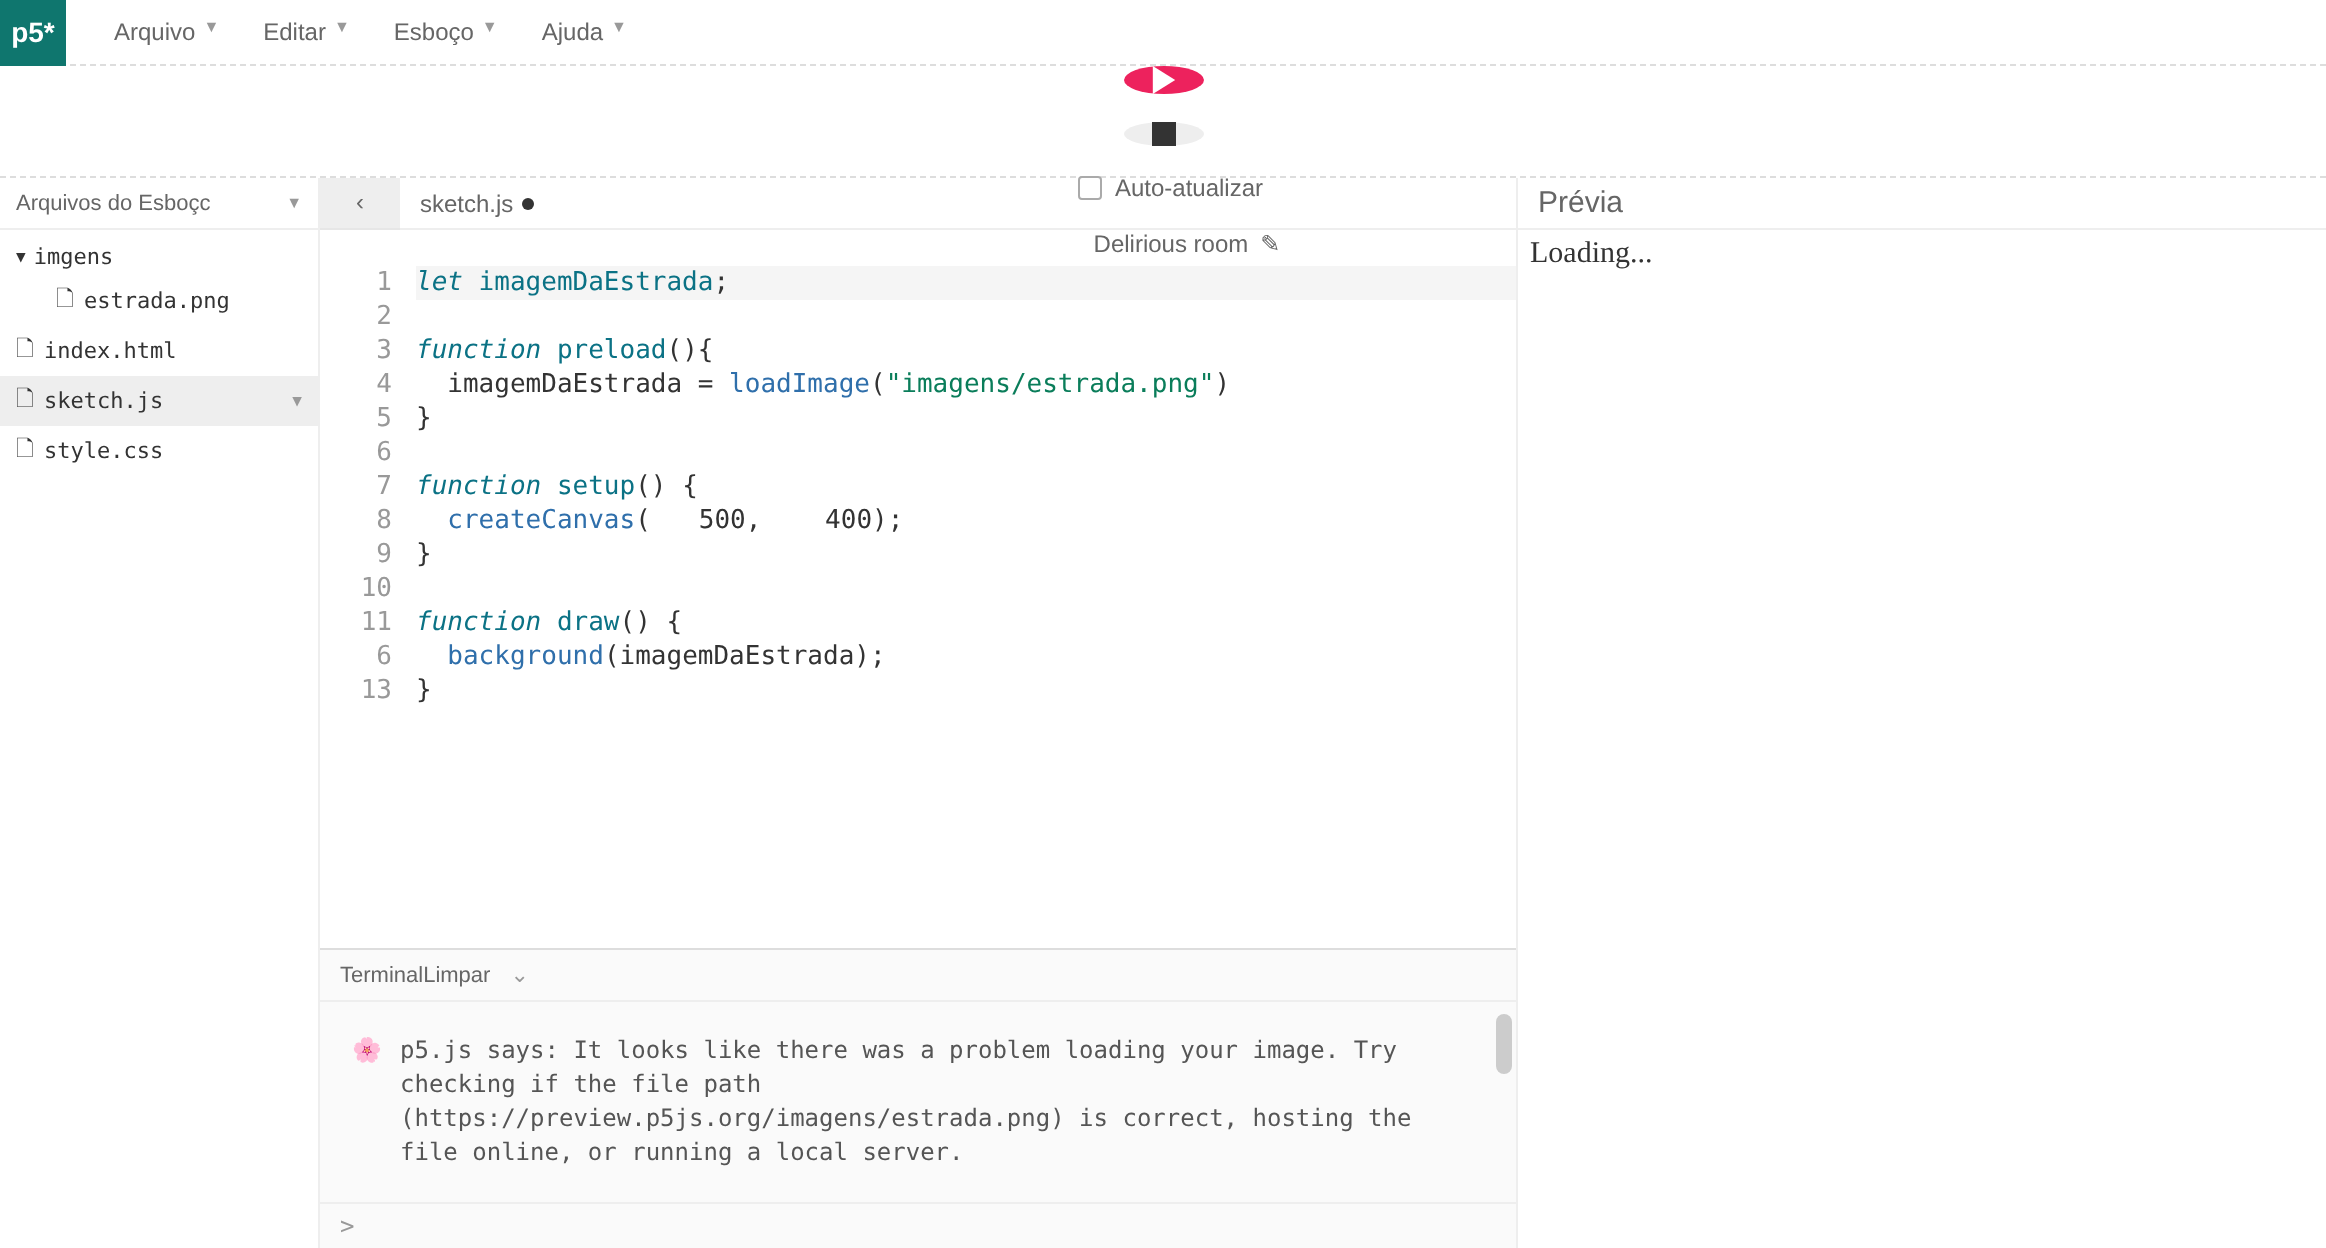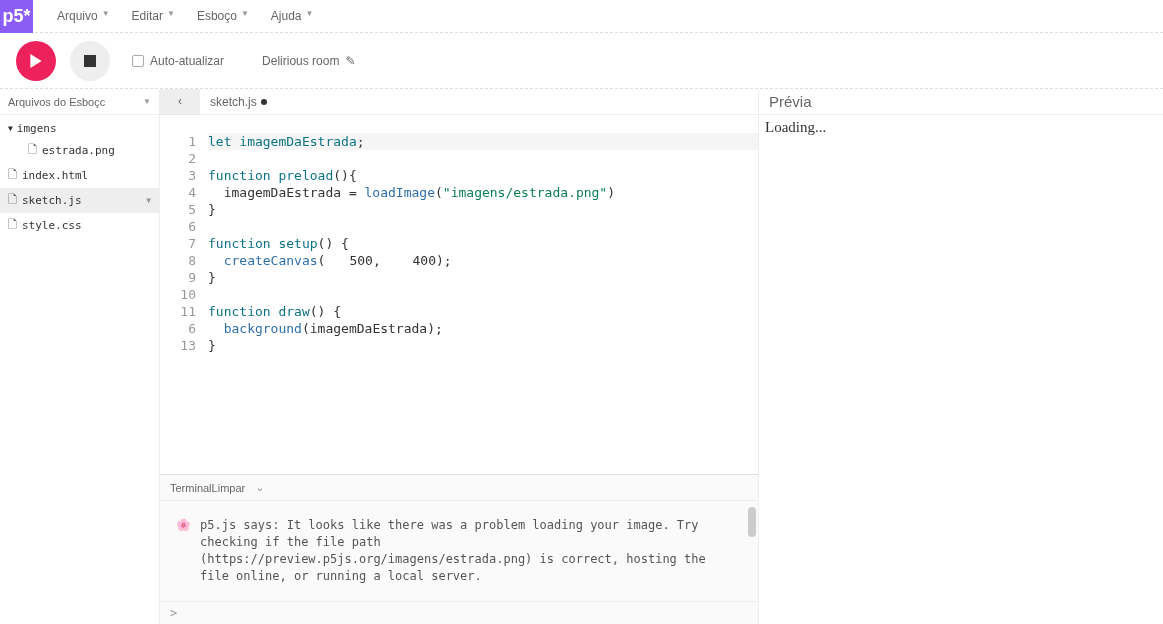--- a/index.html
+++ b/index.html
@@ -1,24 +1,24 @@
 <!DOCTYPE html>
 <html><head>
 <meta charset="utf-8">
 <style>
 * { box-sizing: border-box; margin: 0; padding: 0; }
 body { font-family: -apple-system, BlinkMacSystemFont, "Segoe UI", Helvetica, Arial, sans-serif; font-size: 12px; color: #333; background: #fff; height: 624px; width: 1163px; overflow: hidden; }
 
 .header { display: flex; align-items: center; height: 33px; border-bottom: 1px dashed #ddd; }
-.logo { width: 33px; height: 33px; background: #8b5cf6; color: #fff; display: flex; align-items: center; justify-content: center; font-weight: bold; font-size: 18px; }
+.logo { width: 33px; height: 33px; background: #0f766e; color: #fff; display: flex; align-items: center; justify-content: center; font-weight: bold; font-size: 14px; }
 .menu { display: flex; gap: 22px; margin-left: 24px; }
 .menu-item { color: #666; font-size: 12px; cursor: pointer; display: flex; align-items: flex-start; gap: 4px; }
 .caret-down { font-size: 8px; color: #999; }
 
-.toolbar { display: flex; align-items: center; height: 56px; padding: 0 16px; border-bottom: 1px dashed #ddd; gap: 14px; }
+.toolbar { display: flex; align-items: center; height: 56px; padding: 0 16px; border-bottom: 1px dashed #ddd; gap: 14px; flex-direction: column; }
 .play-btn { width: 40px; height: 40px; border-radius: 50%; background: #ed225d; display: flex; align-items: center; justify-content: center; cursor: pointer; }
 .play-btn svg { width: 14px; height: 14px; }
 .stop-btn { width: 40px; height: 40px; border-radius: 50%; background: #eee; display: flex; align-items: center; justify-content: center; cursor: pointer; }
 .stop-btn div { width: 12px; height: 12px; background: #333; }
 .auto-update { display: flex; align-items: center; gap: 6px; color: #666; margin-left: 8px; }
 .sketch-name { color: #666; margin-left: 24px; display: flex; align-items: center; gap: 6px; }
 
 .main { display: flex; height: calc(624px - 33px - 56px); }
 
 .sidebar { width: 160px; border-right: 1px solid #eee; }
@@ -36,21 +36,21 @@
 .editor-col { flex: 1; display: flex; flex-direction: column; }
 .editor-header { display: flex; align-items: center; height: 26px; border-bottom: 1px solid #eee; }
 .tab { padding: 0 10px; color: #666; font-size: 12px; display: flex; align-items: center; height: 100%; gap: 4px; }
 .tab .dot { width: 6px; height: 6px; border-radius: 50%; background: #333; }
 
 .code-area { flex: 1; display: flex; font-family: "Lucida Console", Monaco, monospace; font-size: 13px; line-height: 17px; overflow: hidden; }
 .gutter { width: 40px; text-align: right; color: #999; padding: 18px 4px 0 0; background: #fff; user-select: none; position: relative; }
 .gutter .ln { position: relative; }
 .code { flex: 1; padding: 18px 0 0 8px; white-space: pre; color: #333; }
 .code .first-line { background: #f5f5f5; display: inline-block; width: 100%; }
-.kw { color: #0b7285; }
+.kw { color: #0b7285; font-style: italic; }
 .fn { color: #2f6fab; font-weight: normal; }
 .var { color: #0b7285; }
 .num { color: #333; margin-left: 24px; }
 .str { color: #0a7d5a; }
 .fnname { color: #0b7285; }
 
 .terminal { border-top: 1px solid #ddd; background: #fafafa; display: flex; flex-direction: column; min-height: 120px; }
 .term-header { display: flex; align-items: center; justify-content: flex-start; padding: 6px 10px; color: #666; font-size: 11px; border-bottom: 1px solid #eee; }
 .term-body { flex: 1; padding: 8px 10px; font-family: "Lucida Console", Monaco, monospace; font-size: 12px; color: #555; overflow: auto; position: relative; }
 .term-msg { padding: 8px 30px; line-height: 17px; position: relative; }

